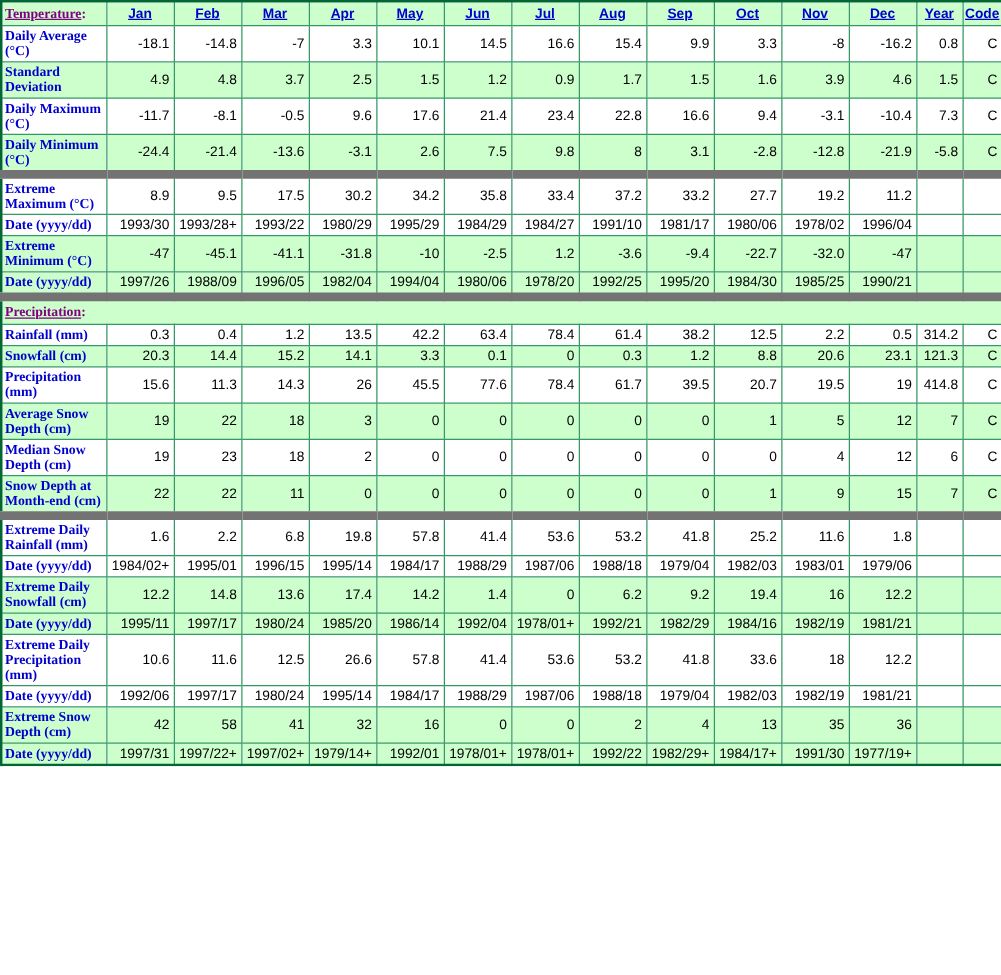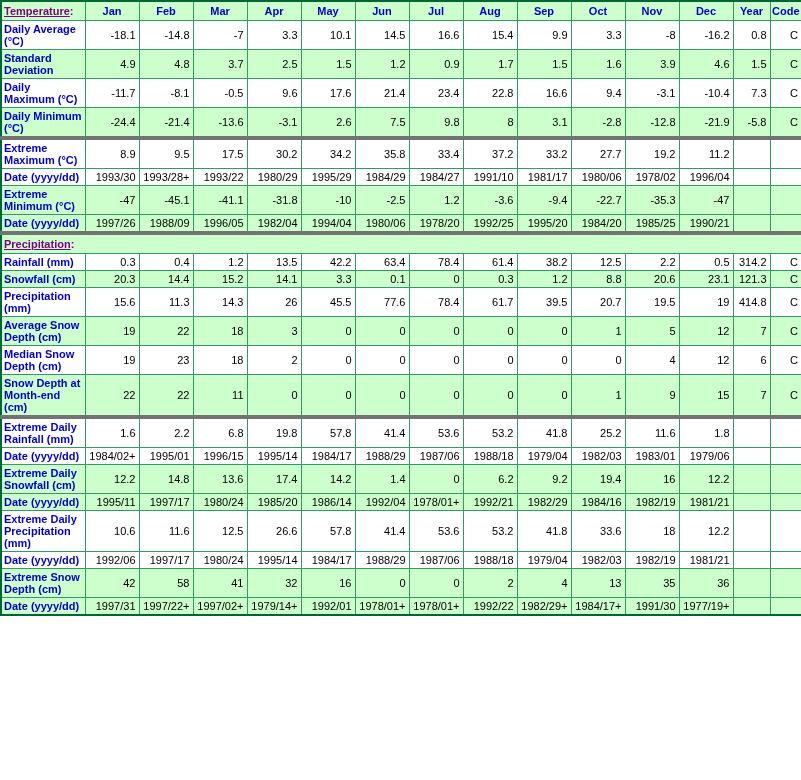--- a/index.html
+++ b/index.html
@@ -18,32 +18,34 @@
     overflow: hidden;
   }
   tr.g td { background: #ccffcc; }
   tr.w td { background: #ffffff; }
   td.lab {
     font-weight: bold;
     color: #0000cc;
     text-align: left;
     padding: 2px 1px 2px 2px;
     word-wrap: break-word;
+    font-family: Liberation Serif, serif;
   }
   td.val { text-align: right; white-space: nowrap; }
   td.hd {
     color: #0000cc;
     font-weight: bold;
     text-align: center;
     background: #ccffcc;
     white-space: nowrap;
     padding: 3px 1px;
+    text-decoration: underline;
   }
   td.band { background: #ccffcc; padding: 3px 2px; }
-  tr.thick td { border-top: 4px solid #737373; }
+  tr.thick td { border-top: 7px solid #737373; }
   a.seclink {
     color: #800080;
     font-weight: bold;
     text-decoration: underline;
     cursor: pointer;
   }
   span.colon { color: #800080; font-weight: bold; text-decoration: none; }
   .xb { font-weight: normal; }
 </style>
 </head>
@@ -192,37 +194,37 @@
         <td class="val" data-name="value-cell">-47</td>
         <td class="val" data-name="value-cell">-45.1</td>
         <td class="val" data-name="value-cell">-41.1</td>
         <td class="val" data-name="value-cell">-31.8</td>
         <td class="val" data-name="value-cell">-10</td>
         <td class="val" data-name="value-cell">-2.5</td>
         <td class="val" data-name="value-cell">1.2</td>
         <td class="val" data-name="value-cell">-3.6</td>
         <td class="val" data-name="value-cell">-9.4</td>
         <td class="val" data-name="value-cell">-22.7</td>
-        <td class="val" data-name="value-cell">-35.3</td>
+        <td class="val" data-name="value-cell">-32.0</td>
         <td class="val xb" data-name="value-cell">-47</td>
         <td class="val" data-name="year-cell"></td>
         <td class="val" data-name="code-cell"></td>
       </tr>
       <tr class="g" data-name="table-row">
         <td class="lab" data-name="row-label">Date (yyyy/dd)</td>
         <td class="val" data-name="value-cell">1997/26</td>
         <td class="val" data-name="value-cell">1988/09</td>
         <td class="val" data-name="value-cell">1996/05</td>
         <td class="val" data-name="value-cell">1982/04</td>
         <td class="val" data-name="value-cell">1994/04</td>
         <td class="val" data-name="value-cell">1980/06</td>
         <td class="val" data-name="value-cell">1978/20</td>
         <td class="val" data-name="value-cell">1992/25</td>
         <td class="val" data-name="value-cell">1995/20</td>
-        <td class="val" data-name="value-cell">1984/20</td>
+        <td class="val" data-name="value-cell">1984/30</td>
         <td class="val" data-name="value-cell">1985/25</td>
         <td class="val xb" data-name="value-cell">1990/21</td>
         <td class="val" data-name="year-cell"></td>
         <td class="val" data-name="code-cell"></td>
       </tr>
       <tr class="g thick" data-name="precipitation-header-row">
         <td class="band lab" data-name="precipitation-section-cell" colspan="15"><a class="seclink" data-name="precipitation-link">Precipitation</a><span class="colon" data-name="precipitation-colon">:</span></td>
       </tr>
       <tr class="w" data-name="table-row">
         <td class="lab" data-name="row-label">Rainfall (mm)</td>

